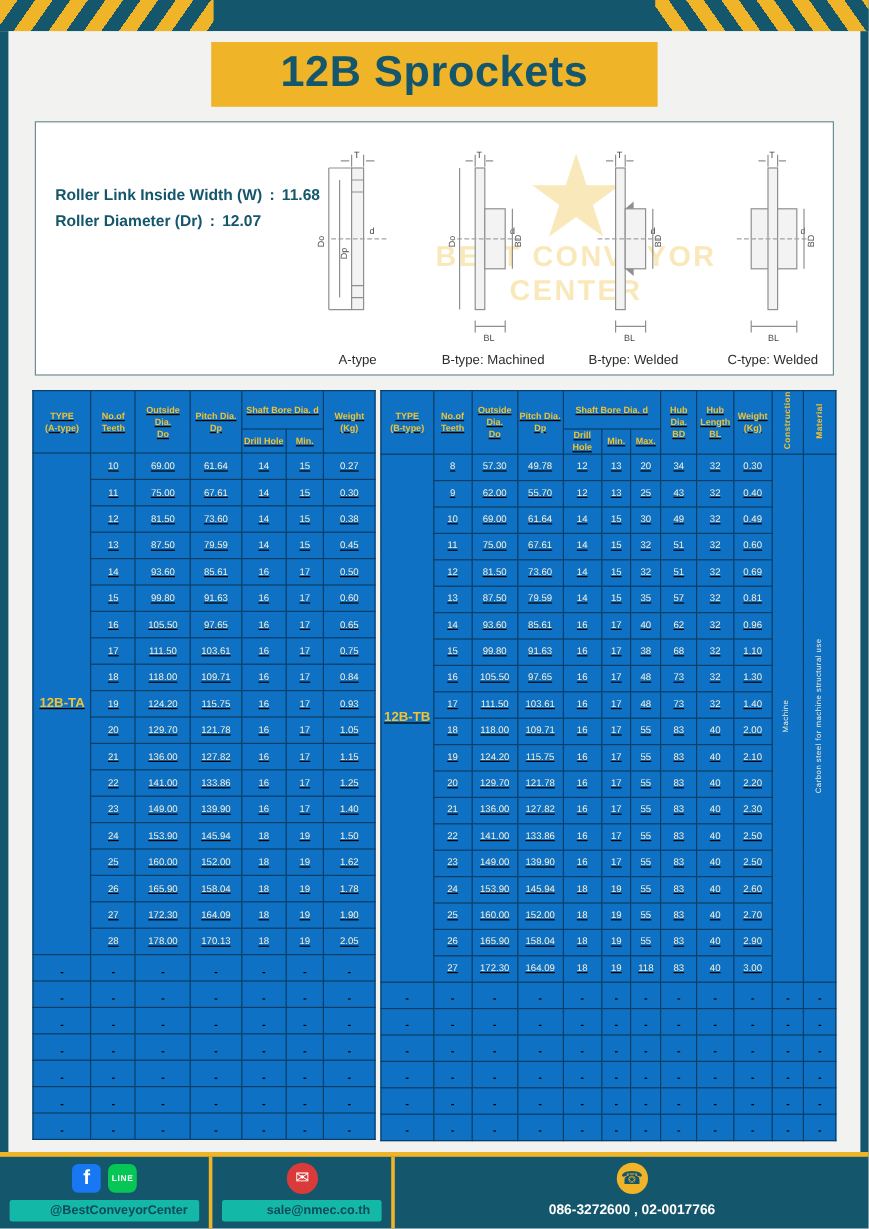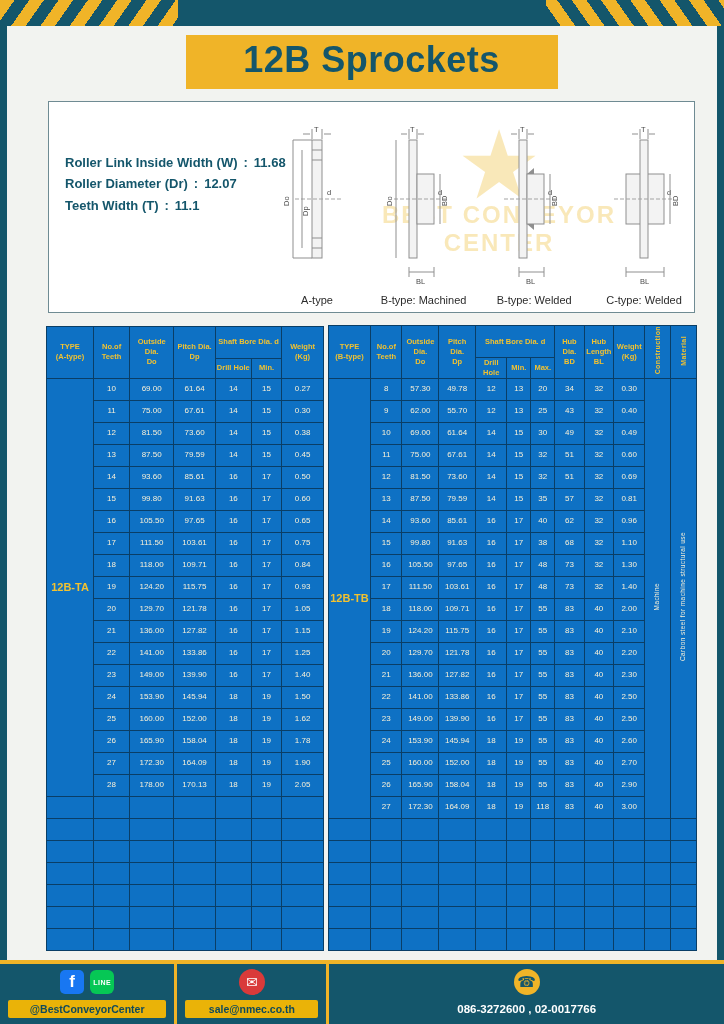--- a/index.html
+++ b/index.html
@@ -9,21 +9,21 @@
   
   .top-strip { position:relative; height:26px; background:#14566B; }
   .hazard { position:absolute; top:0; height:26px; width:178px; }
   .hazard.left  { left:0;  background:repeating-linear-gradient(125deg, #F0B428 0 12px, #14566B 12px 24px); }
   .hazard.right { right:0; background:repeating-linear-gradient(55deg, #14566B 0 12px, #F0B428 12px 24px); }
 
   
   .side { position:absolute; top:26px; bottom:64px; width:7px; background:#14566B; z-index:6; }
   .side.left { left:0; } .side.right { right:0; }
 
-  .content { position:absolute; top:26px; left:7px; right:7px; bottom:64px; background:#F2F3F0;margin-left:19px; }
+  .content { position:absolute; top:26px; left:7px; right:7px; bottom:64px; background:#F2F3F0; }
 
   .title-banner { width:372px; margin:9px auto 0; background:#F0B428; color:#14566B;
     text-align:center; font-weight:bold; font-size:36px; padding:4px 0 8px; letter-spacing:.5px; }
 
   
   .spec-box { position:relative; margin:12px 22px 0; height:212px; background:#ffffff;
     border:1px solid #6f8b93; }
   .spec-lines { position:absolute; left:16px; top:50px; color:#14566B; font-weight:bold;
     font-size:13px; line-height:1.65; white-space:nowrap; z-index:2; }
   .spec-line .sep { margin:0 6px; }
@@ -37,21 +37,21 @@
     justify-content:space-between; align-items:flex-end; z-index:2; }
   figure { margin:0; display:flex; flex-direction:column; align-items:center; }
   figcaption { font-size:11px; color:#2b2b2b; font-weight:normal; margin-top:2px; white-space:nowrap; }
   .diagram line, .diagram rect { stroke:#8f8f8f; stroke-width:1; fill:none; }
   .diagram rect.part { fill:#f3f3f3; }
   .diagram .dash { stroke-dasharray:4 2; stroke:#a3a3a3; }
   .diagram path { fill:#8f8f8f; stroke:none; }
   .diagram text { fill:#4a4a4a; font-size:7.5px; stroke:none; font-family:"Liberation Sans", sans-serif; }
 
   
-  .tables { display:flex; gap:4px; margin:12px 20px 0; align-items:flex-end; }
+  .tables { display:flex; gap:4px; margin:12px 20px 0; align-items:center;text-decoration:underline; }
   table { border-collapse:collapse; table-layout:fixed; background:#0E71C4; }
   #table-a { width:286px; }
   #table-b { width:380px; }
   th, td { border:1px solid #0A3E66; text-align:center; vertical-align:middle; padding:0 1px; overflow:hidden; }
   th { color:#F2C230; font-size:7.5px; font-weight:bold; white-space:pre-line; line-height:1.3; }
   thead tr.h1 th { height:32px; }
   thead tr.h2 th { height:20px; }
   tbody td { color:#F7F0D8; font-size:8px; height:22px; line-height:1; }
   td.type-cell { color:#F2C230; font-weight:bold; font-size:11px; }
   td.vcell { padding:0; }
@@ -71,22 +71,22 @@
   .fb { width:24px; height:24px; border-radius:5px; background:#1877F2; color:#fff; font-weight:bold;
     font-size:17px; display:flex; align-items:center; justify-content:center; }
   .line-ic { width:24px; height:24px; border-radius:6px; background:#06C755; color:#fff; font-weight:bold;
     font-size:7px; display:flex; align-items:center; justify-content:center; letter-spacing:.5px; }
   .mail-ic { width:26px; height:26px; border-radius:50%; background:#D93A3A; color:#fff; font-size:14px;
     display:flex; align-items:center; justify-content:center; font-family:"DejaVu Sans", sans-serif; }
   .globe-ic { width:26px; height:26px; border-radius:50%; background:#2E86D5;
     display:flex; align-items:center; justify-content:center; }
   .phone-ic { width:26px; height:26px; border-radius:50%; background:#F0B428; color:#14566B; font-size:15px;
     display:flex; align-items:center; justify-content:center; font-family:"DejaVu Sans", sans-serif; }
-  .f-label { background:#eab308; color:#0F4A5C; font-weight:bold; font-size:10.5px; padding:3px 10px;
-    width:100%; text-align:center; border-radius:2px; white-space:nowrap; }
+  .f-label { background:#14b8a6; color:#0F4A5C; font-weight:bold; font-size:10.5px; padding:3px 10px;
+    width:100%; text-align:right; border-radius:2px; white-space:nowrap; }
   .f-phone-text { color:#ffffff; font-weight:bold; font-size:11.5px; padding:3px 0; white-space:nowrap; }
 </style>
 </head>
 <body>
 
 <div class="page">
 
   <div class="top-strip">
     <div class="hazard left"></div>
     <div class="hazard right"></div>
@@ -101,21 +101,20 @@
     <div class="spec-box">
 
       <div class="watermark">
         <div class="wm-star">★</div>
         <div class="wm-text">BEST CONVEYOR CENTER</div>
       </div>
 
       <div class="spec-lines">
         <div class="spec-line"><span>Roller Link Inside Width (W)</span><span class="sep">:</span><span>11.68</span></div>
         <div class="spec-line"><span>Roller Diameter (Dr)</span><span class="sep">:</span><span>12.07</span></div>
-        <div class="spec-line"><span>Teeth Width (T)</span><span class="sep">:</span><span>11.1</span></div>
       </div>
 
       <div class="diagrams">
 
         <figure>
           <svg class="diagram" width="72" height="168" viewBox="0 0 72 168">
             <line x1="22" y1="10" x2="29" y2="10"></line>
               <line x1="43" y1="10" x2="50" y2="10"></line>
             <line x1="31" y1="5" x2="31" y2="15"></line>
               <line x1="41" y1="5" x2="41" y2="15"></line>

